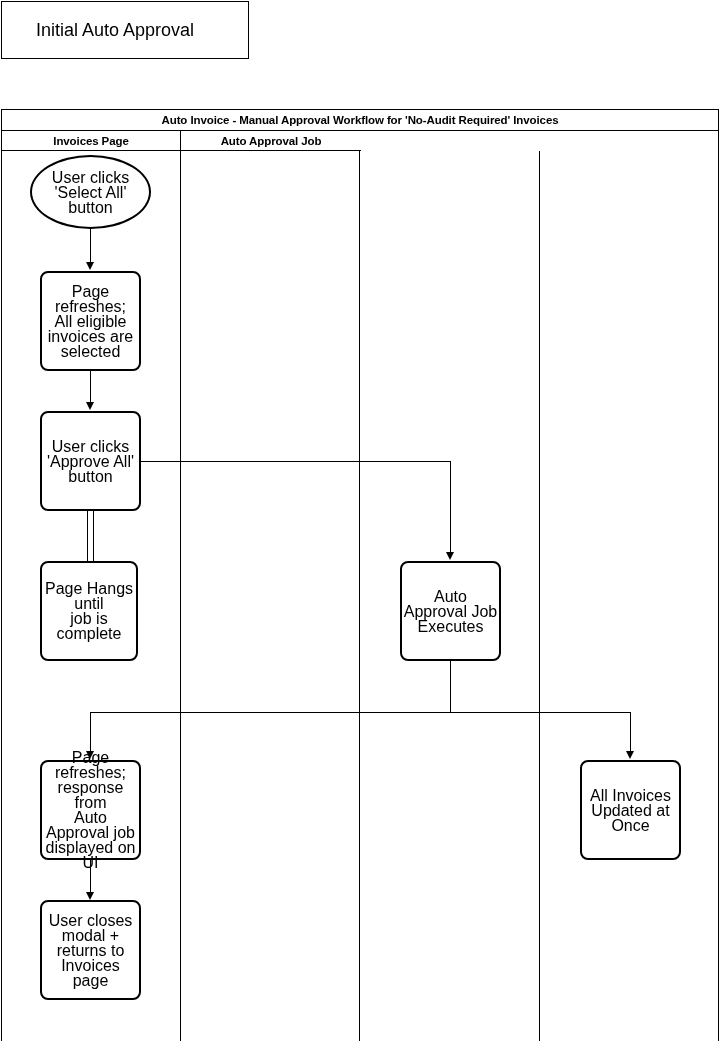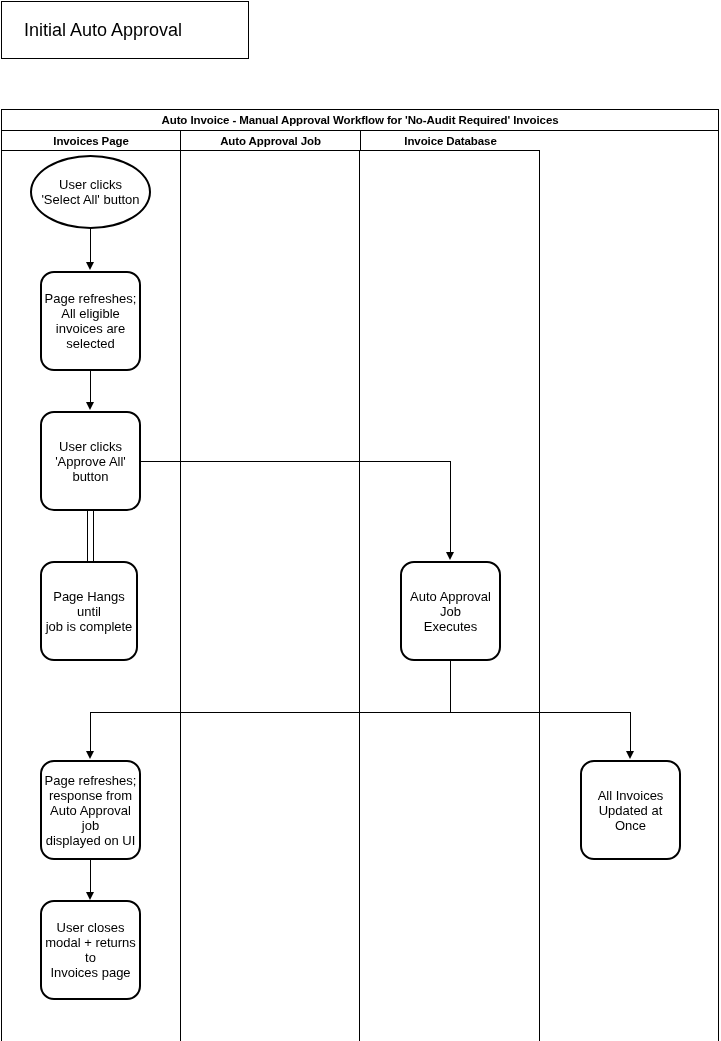--- a/index.html
+++ b/index.html
@@ -18,21 +18,21 @@
   .title-box {
     position: absolute;
     left: 1px;
     top: 1px;
     width: 248px;
     height: 58px;
     border: 1px solid #000000;
     background: #ffffff;
     display: flex;
     align-items: center;
-    padding-left: 22px;
+    padding-left: 34px;
     box-sizing: border-box;
   }
   .title-box-label {
     font-size: 18px;
     line-height: 20px;
     white-space: nowrap;
   }
 
   .swimlane {
     position: absolute;
@@ -105,25 +105,25 @@
   
   .node {
     position: absolute;
     background: #ffffff;
     border: 2px solid #000000;
     box-sizing: border-box;
     display: flex;
     align-items: center;
     justify-content: center;
     text-align: center;
-    font-size: 13px;
+    font-size: 16px;
     line-height: 15px;
     z-index: 5;
   }
-  .node.rounded { border-radius: 14px; }
+  .node.rounded { border-radius: 8px; }
   .node.oval { border-radius: 50%; border-width: 2px; }
   .node-text { white-space: pre-line; display: block; }
   .node.overflow .node-text { white-space: pre-line; width: 125px; }
 
   
   .conn {
     position: absolute;
     background: #000000;
     z-index: 3;
   }
@@ -146,21 +146,20 @@
   <div class="title-box-label">Initial Auto Approval</div>
 </div>
 
 <div class="swimlane">
 
   <div class="swim-title">Auto Invoice - Manual Approval Workflow for 'No-Audit Required' Invoices</div>
 
   <div class="lane-headers">
     <div class="lane-head lane-w1">Invoices Page</div>
     <div class="lane-head lane-w3">Auto Approval Job</div>
-    <div class="lane-head lane-w4">Invoice Database</div>
   </div>
 
   <div class="lane-bodies">
     <div class="lane-body lane-w1"></div>
     <div class="lane-body lane-w2"></div>
     <div class="lane-body lane-w3"></div>
     <div class="lane-body lane-w4"></div>
   </div>
 </div>
 

